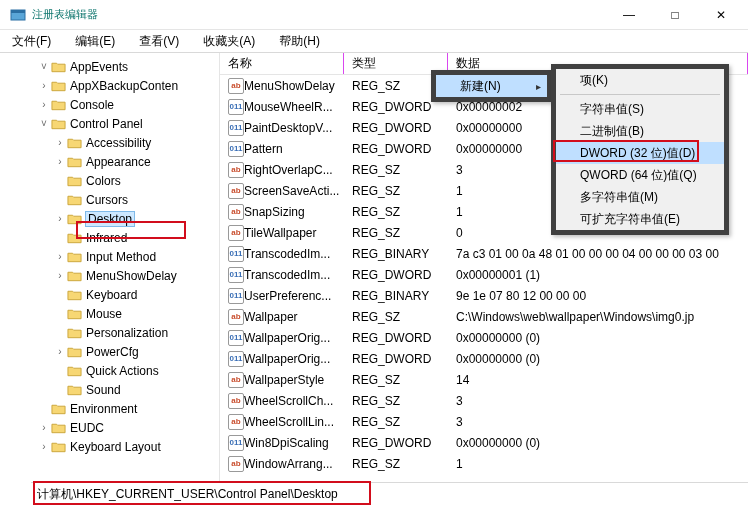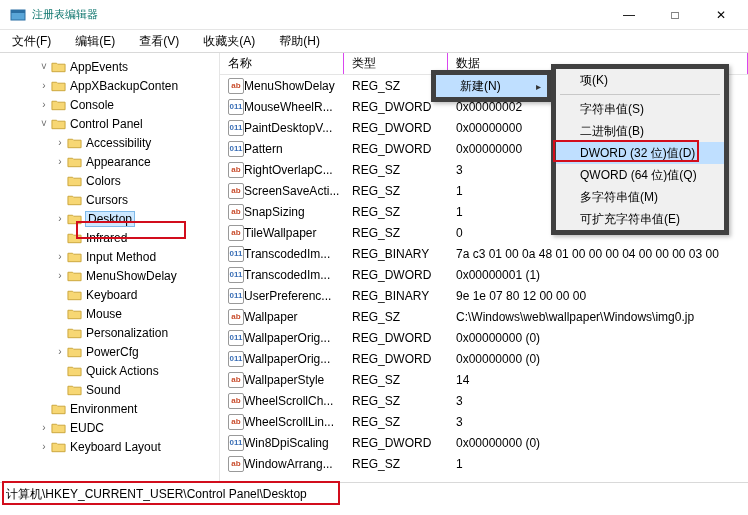--- a/index.html
+++ b/index.html
@@ -48,21 +48,21 @@
 .ctx-row { height: 22px; display: flex; align-items: center; padding: 0 18px 0 24px; position: relative; }
 .ctx-row.hl { background: #bfdfff; }
 .ctx-row .arrow { position: absolute; right: 6px; font-size: 10px; color: #333; }
 .ctx-sub { left: 551px; top: 64px; width: 178px; }
 .ctx-sub .sep { height: 1px; background: #c8c8c8; margin: 3px 4px; }
 .ctx-sub .ctx-row.sel { background: #bfdfff; }
 .hl-red.menu-hl { left: 553px; top: 140px; width: 146px; height: 22px; }
 
 .statusbar { height: 24px; border-top: 1px solid #d9d9d9; display: flex; align-items: center; padding: 0 6px; font-size: 12px; position: relative; }
 .hl-red.status-hl { left: 2px; top: -2px; width: 338px; height: 24px; }
-.statusbar { position: relative; }
+.statusbar { position: relative; margin-left: 31px; }
 
 .folder-svg { fill: #f7d774; stroke: #caa43a; stroke-width: 1; }
 </style>
 </head>
 <body>
 
 <div class="titlebar">
   <span class="app-icon">
     <svg viewBox="0 0 16 16">
         <rect x="1" y="3" width="14" height="10" fill="#5aa6d8" stroke="#2b6fa3"></rect>

